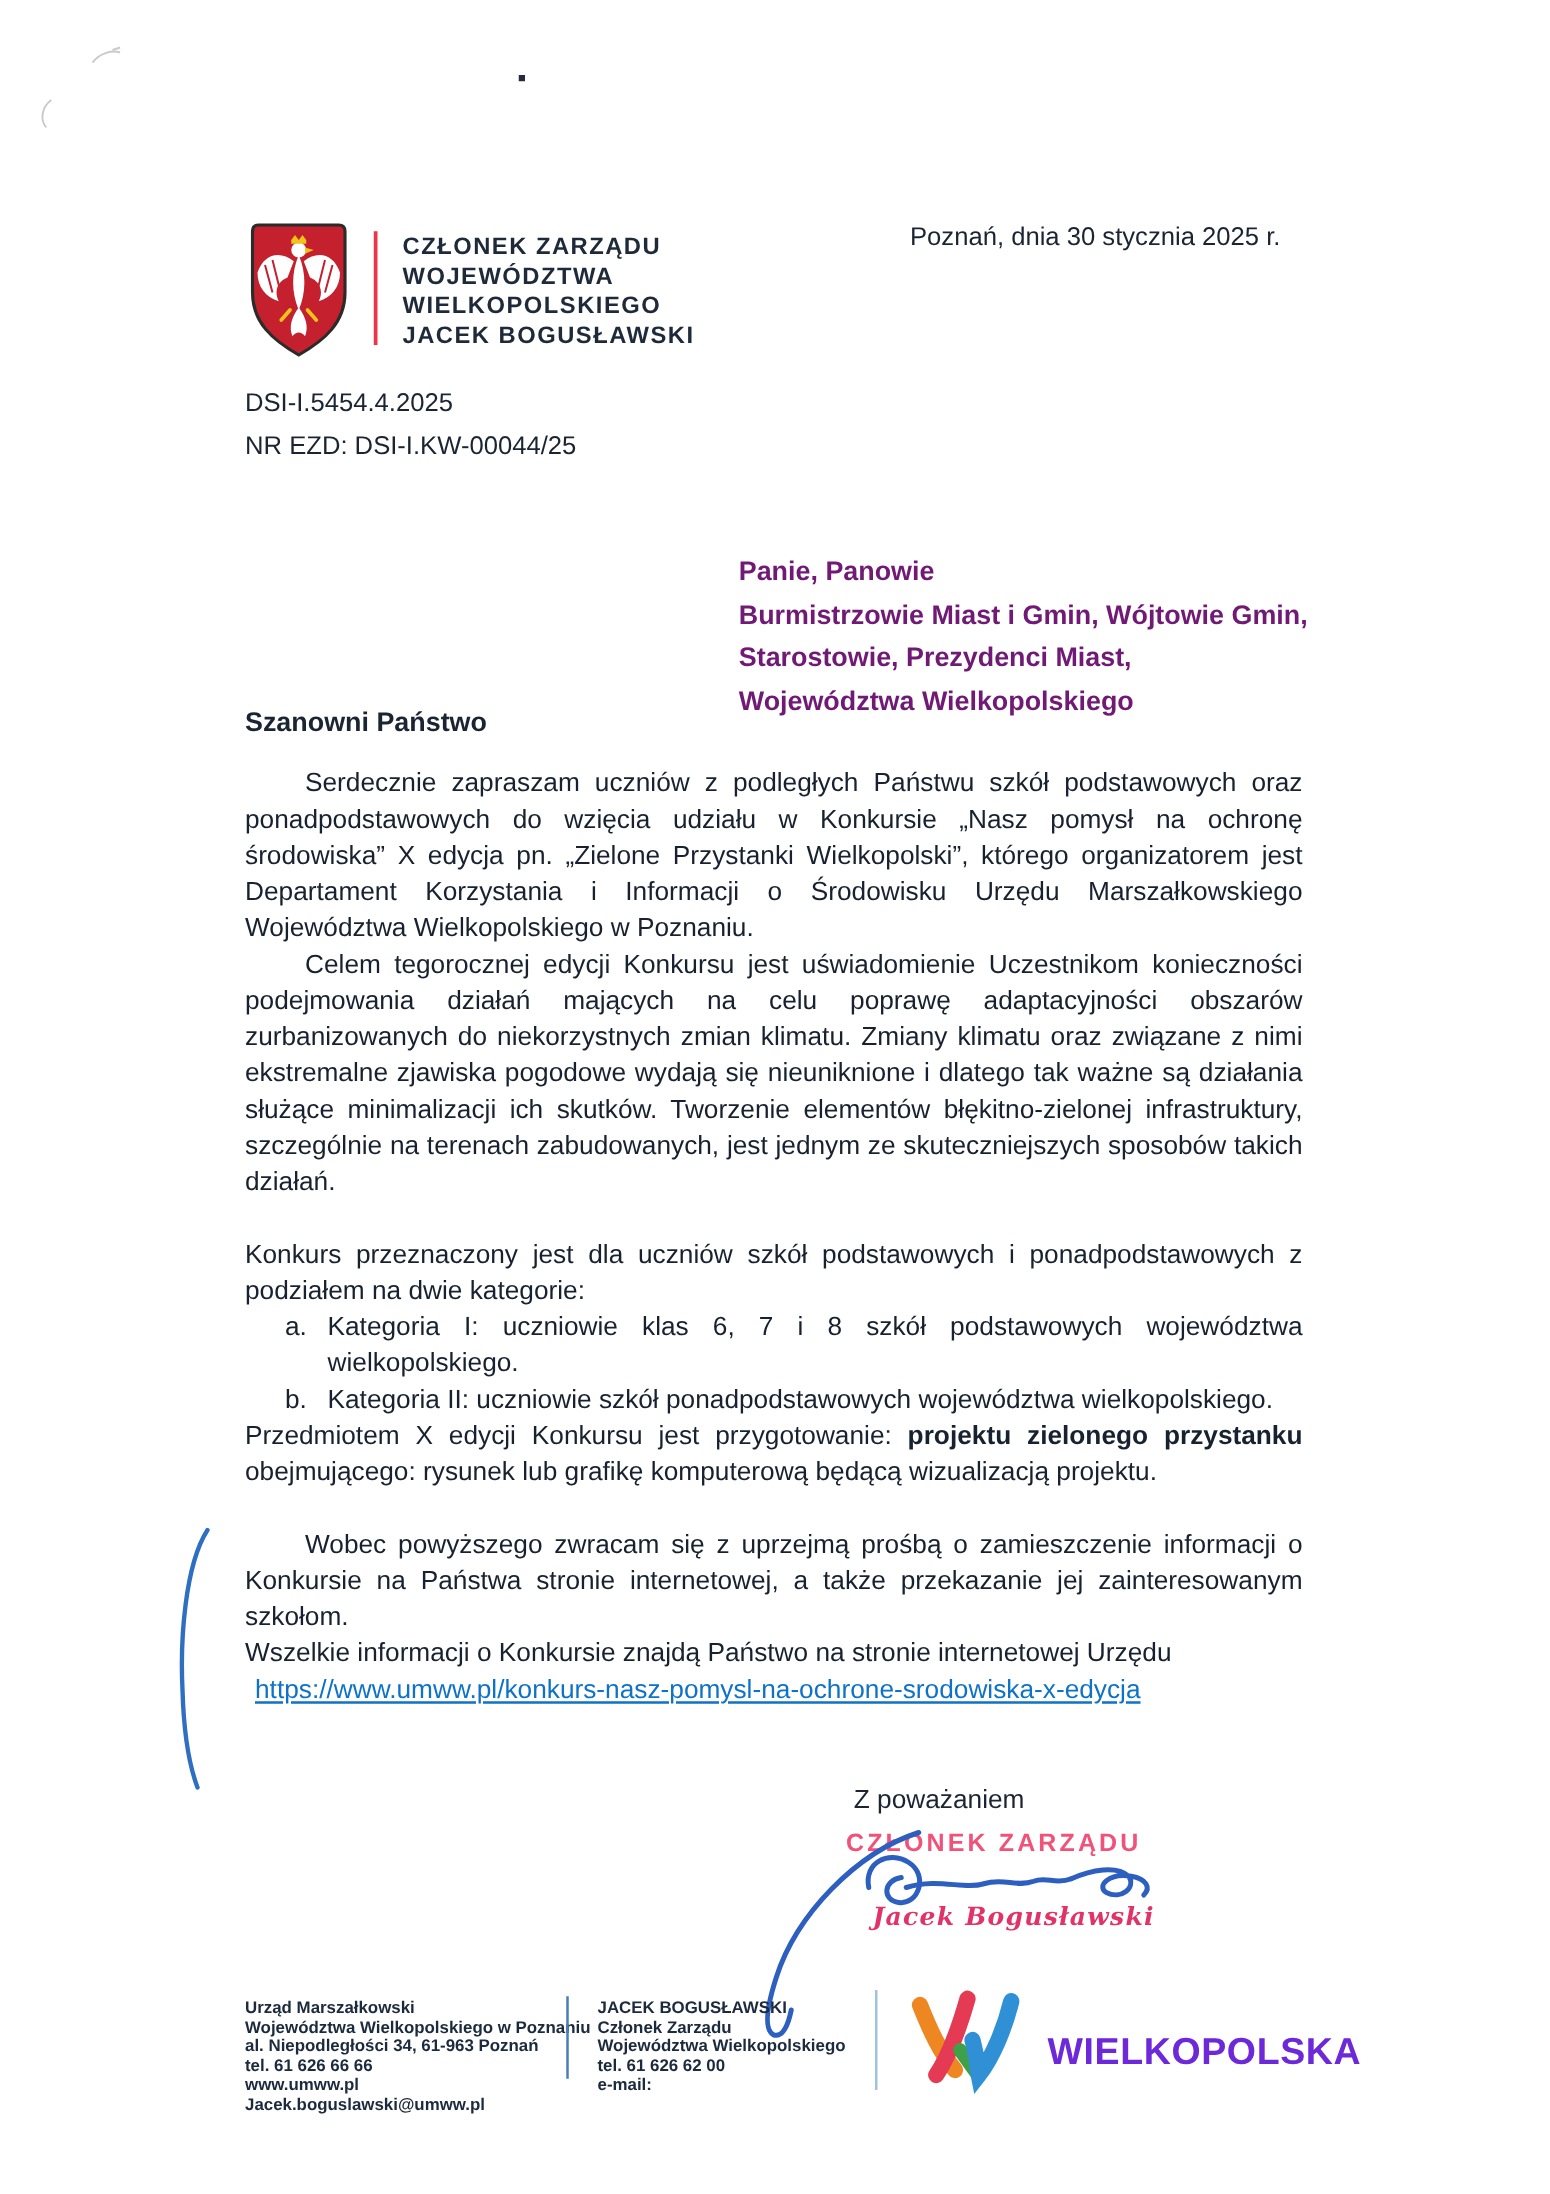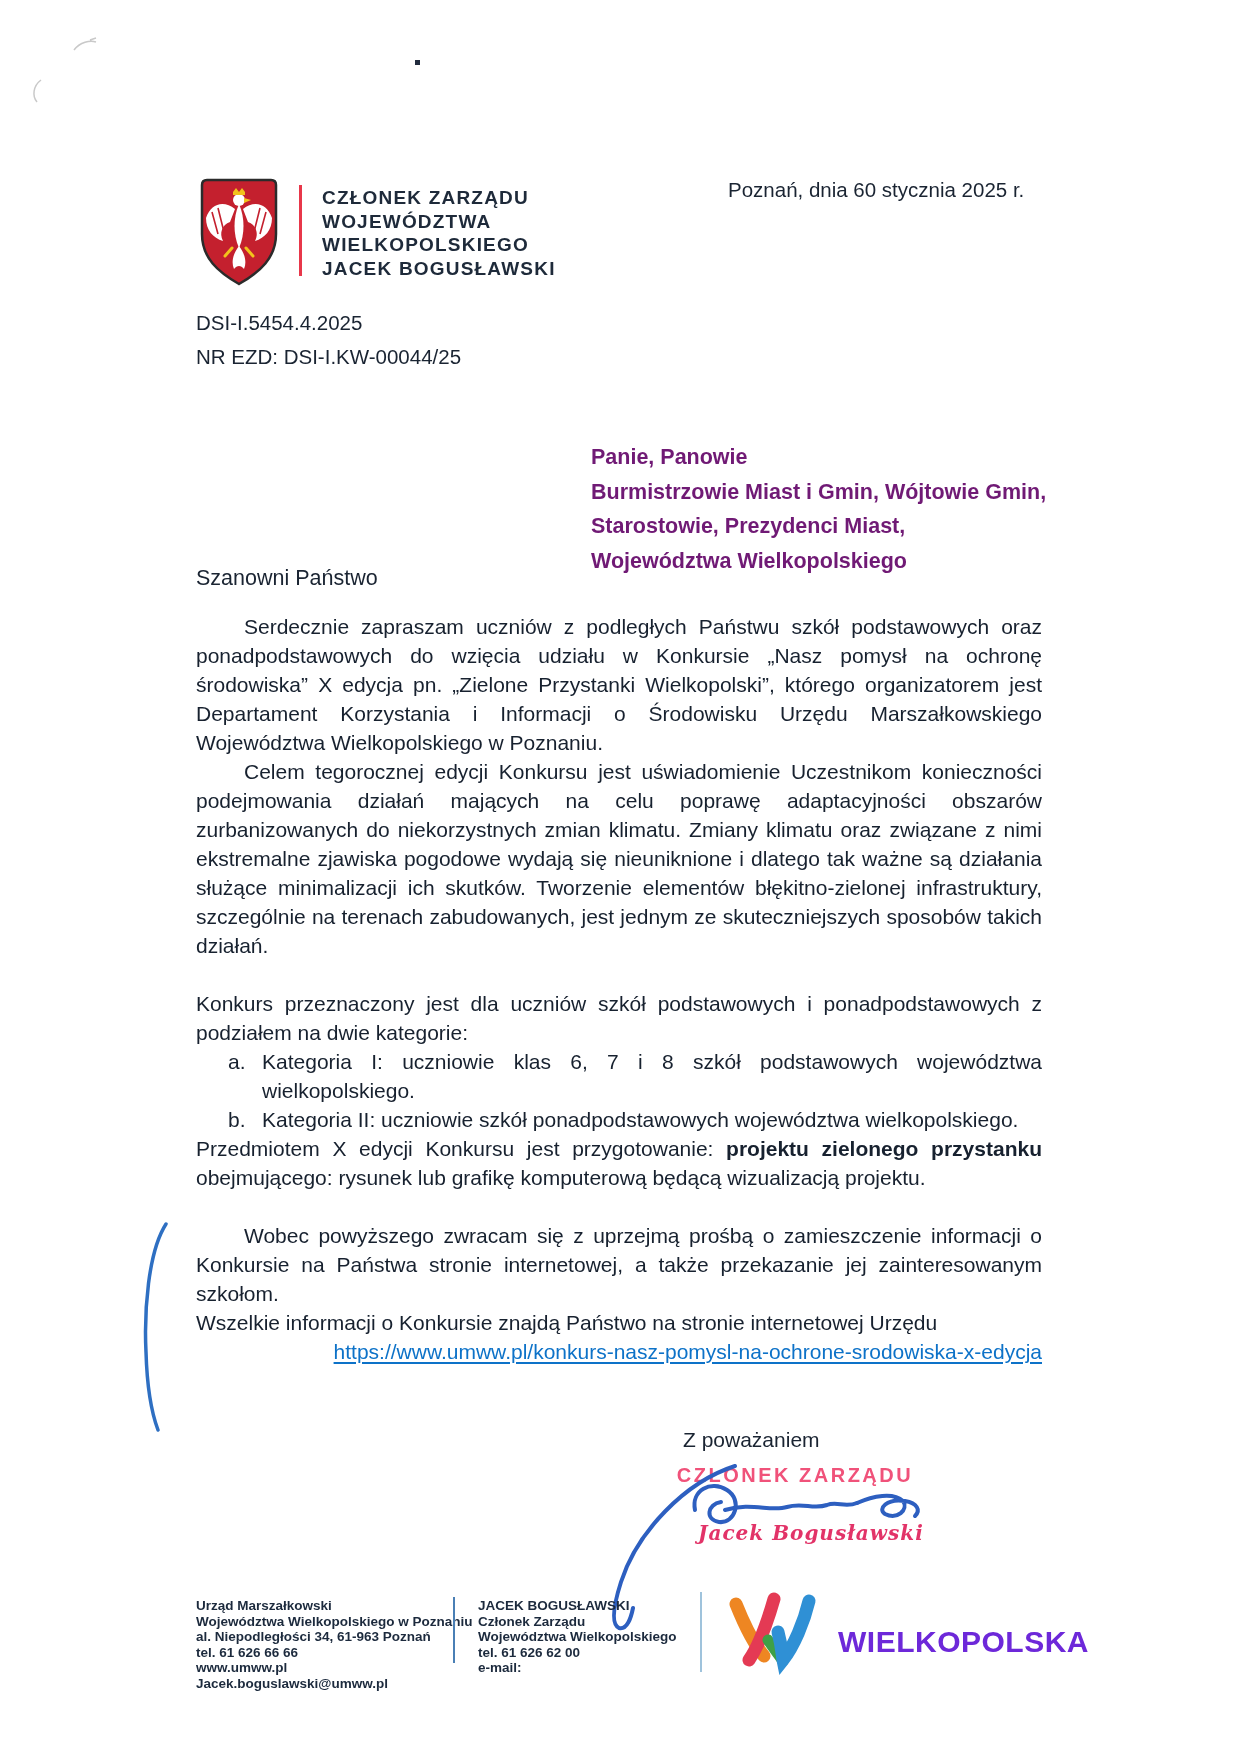--- a/index.html
+++ b/index.html
@@ -10,32 +10,32 @@
   .abs{position:absolute;}
   
   #sender-title{left:322px;top:186px;font-size:19px;line-height:23.5px;font-weight:700;
     letter-spacing:1.2px;color:#1e2a3a;}
   #red-divider{left:299px;top:185px;width:3px;height:91px;background:#e8374a;}
   #date-line{left:728px;top:178px;font-size:20.5px;color:#1a2432;}
   
   #refs{left:196px;top:306px;font-size:20.5px;line-height:34px;color:#1a2432;}
   
   #recipients{left:591px;top:440px;font-size:21.5px;line-height:34.5px;font-weight:700;color:#701a75;}
-  #salutation{left:196px;top:566px;font-size:21.5px;font-weight:400;color:#1a2432;}
+  #salutation{left:196px;top:566px;font-size:21.5px;font-weight:700;color:#1a2432;}
   
   #body-text{left:196px;top:612px;width:846px;font-size:21px;line-height:29px;
     text-align:justify;color:#17212f;}
   #body-text p{margin:0;}
   p.indent{text-indent:48px;}
   p.gap-before{margin-top:29px !important;}
   .letter-list{margin:0;}
   .letter-list .li{position:relative;padding-left:66px;}
   .letter-list .marker{position:absolute;left:32px;top:0;}
   #para-wszelkie{text-align:left;}
-  #link-line{text-align:right;padding-left:8px;}
+  #link-line{text-align:left;padding-left:8px;}
   #link-line a{color:#0d72c8;text-decoration:underline;text-decoration-thickness:2px;
     text-underline-offset:3px;}
   .bold{font-weight:700;}
   
   #closing-phrase{left:683px;top:1428px;font-size:21px;color:#1a2432;}
   #stamp-title{left:650px;top:1464px;width:290px;text-align:center;font-size:20px;font-weight:700;
     letter-spacing:2.5px;color:#f0527a;}
   #stamp-name{left:698px;top:1521px;font-size:20px;font-style:italic;letter-spacing:1px;
     font-family:"DejaVu Serif","Liberation Serif",serif;font-weight:700;color:#e23368;}
   
@@ -82,21 +82,21 @@
   </svg>
   <div class="abs" id="red-divider"></div>
 
   <div class="abs" id="sender-title">
     <div>CZŁONEK ZARZĄDU</div>
     <div>WOJEWÓDZTWA</div>
     <div>WIELKOPOLSKIEGO</div>
     <div>JACEK BOGUSŁAWSKI</div>
   </div>
 
-  <div class="abs" id="date-line">Poznań, dnia 60 stycznia 2025 r.</div>
+  <div class="abs" id="date-line">Poznań, dnia 30 stycznia 2025 r.</div>
 
   <div class="abs" id="refs">
     <div>DSI-I.5454.4.2025</div>
     <div>NR EZD: DSI-I.KW-00044/25</div>
   </div>
 
   <div class="abs" id="recipients">
     <div>Panie, Panowie</div>
     <div>Burmistrzowie Miast i Gmin, Wójtowie Gmin,</div>
     <div>Starostowie, Prezydenci Miast,</div>

